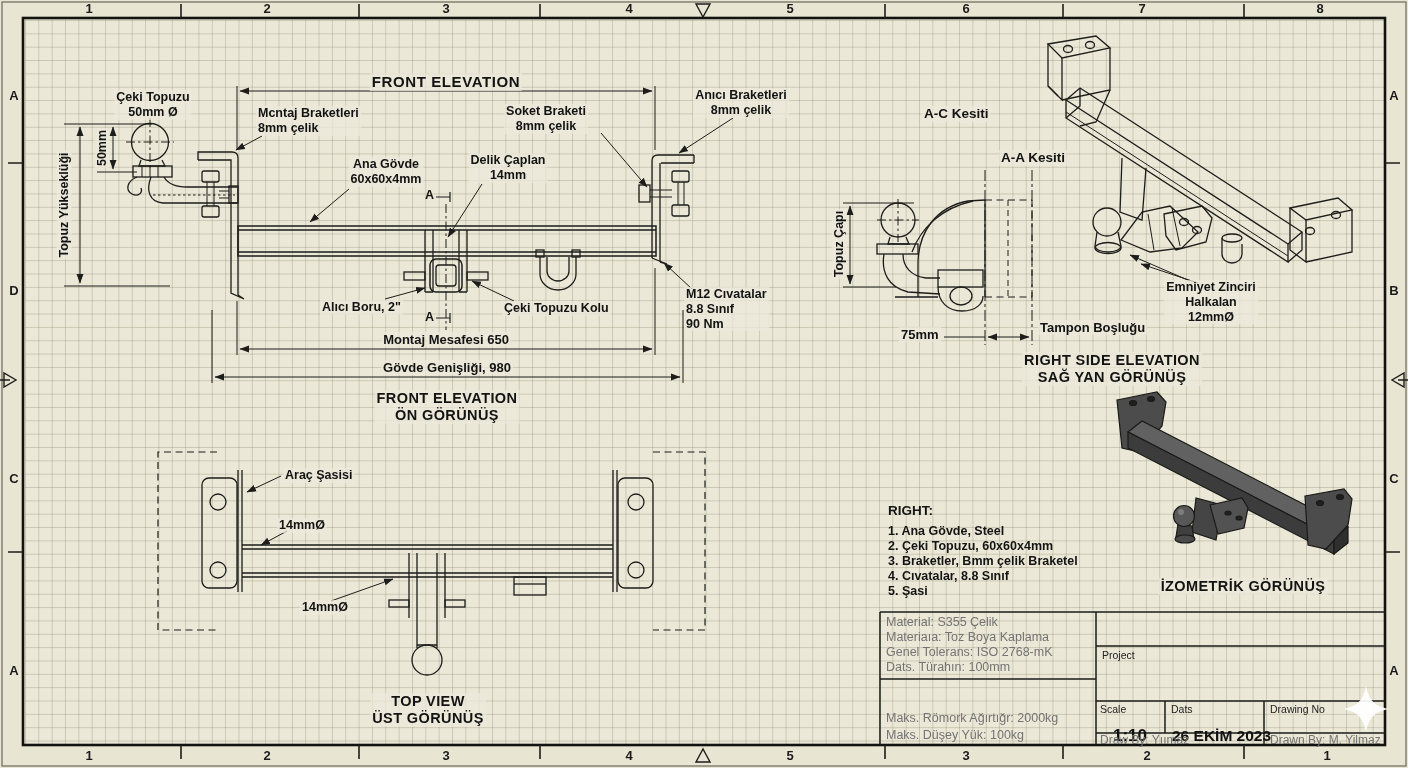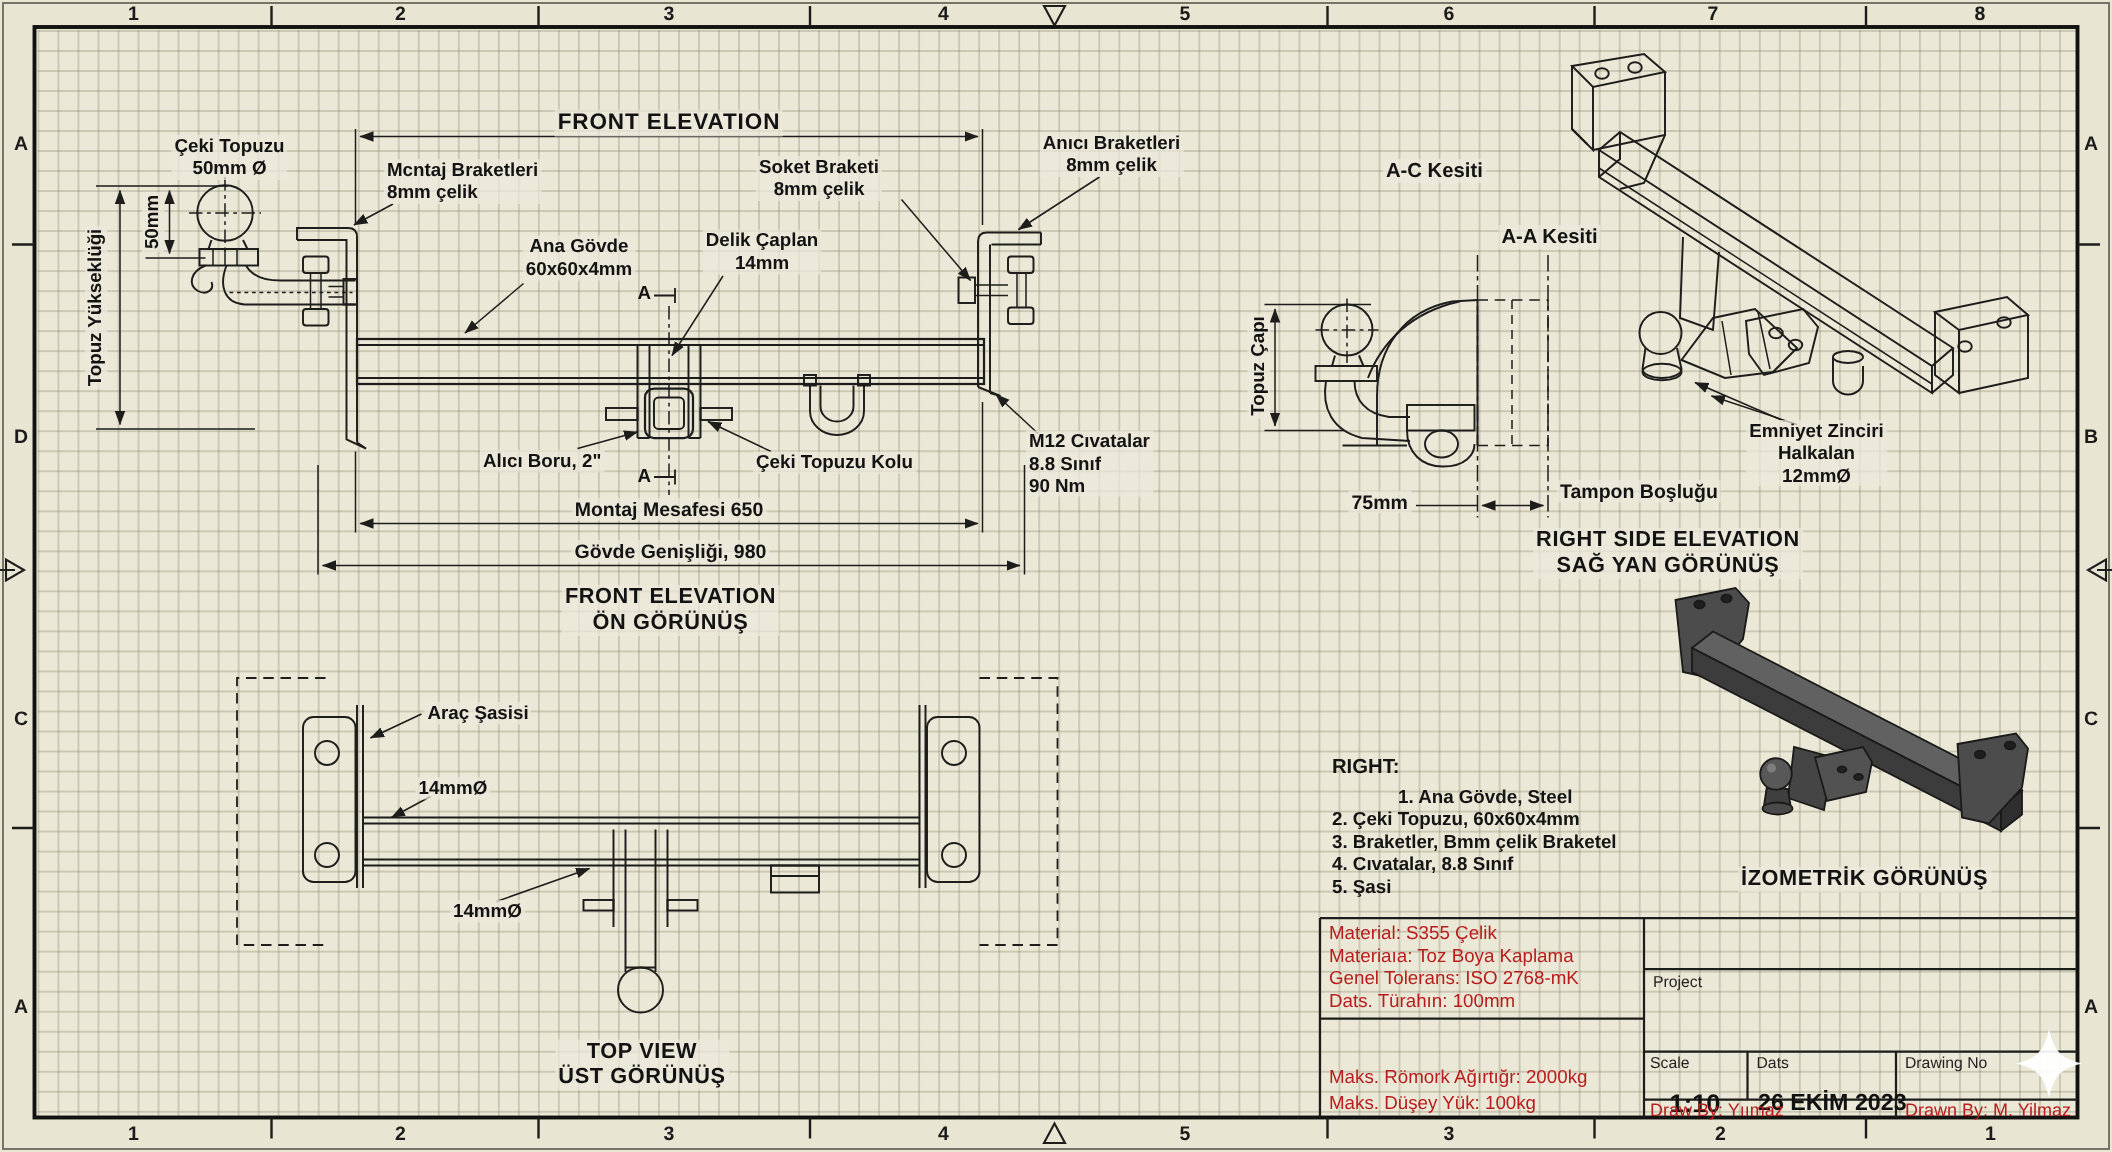--- a/index.html
+++ b/index.html
@@ -14,21 +14,21 @@
   .lbl{position:absolute;font-size:12.5px;font-weight:600;color:#131313;line-height:1.18;
        white-space:pre;background:rgba(236,233,219,.72);padding:0 2px;}
   .nobg{background:none;}
   .ctr{transform:translateX(-50%);text-align:center;}
   .vert{transform:translate(-50%,-50%) rotate(-90deg);text-align:center;}
   .big{font-size:14.5px;letter-spacing:.4px;}
   .title{font-size:15px;letter-spacing:.6px;}
   .bcoord{position:absolute;font-size:13px;font-weight:600;color:#1b1b1b;background:none;
           transform:translateX(-50%);}
   .tb-lab{position:absolute;font-size:10.5px;font-weight:400;color:#222;background:none;}
-  .tb-val{position:absolute;font-size:12.5px;font-weight:500;color:#b91c1c;background:none;white-space:pre;}
+  .tb-val{position:absolute;font-size:12.5px;font-weight:500;color:#737373;background:none;white-space:pre;}
   .tb-big{position:absolute;font-size:17px;font-weight:600;color:#111;background:none;margin-top:14px;}
   .leg{position:absolute;font-size:12.5px;font-weight:600;color:#141414;background:none;white-space:pre;}
 </style>
 </head>
 <body>
 
 <div class="sheet">
   <div class="grid"></div>
 
   <svg width="1408" height="768" viewBox="0 0 1408 768">
@@ -322,21 +322,21 @@
   <div class="lbl big ctr" style="left:1112px;top:352px">RIGHT SIDE ELEVATION
 SAĞ YAN GÖRÜNÜŞ</div>
 
   <div class="lbl ctr" style="left:1211px;top:280px">Emniyet Zinciri
 Halkalan
 12mmØ</div>
   <div class="lbl big ctr" style="left:1243px;top:578px">İZOMETRİK GÖRÜNÜŞ</div>
 
   <div>
     <div class="leg" style="left:888px;top:503px;font-size:13.5px">RIGHT:</div>
-    <div class="leg" style="left:932px;top:524px">1. Ana Gövde, Steel</div>
+    <div class="leg" style="left:888px;top:524px">1. Ana Gövde, Steel</div>
     <div class="leg" style="left:888px;top:539px">2. Çeki Topuzu, 60x60x4mm</div>
     <div class="leg" style="left:888px;top:554px">3. Braketler, Bmm çelik Braketel</div>
     <div class="leg" style="left:888px;top:569px">4. Cıvatalar, 8.8 Sınıf</div>
     <div class="leg" style="left:888px;top:584px">5. Şasi</div>
   </div>
 
   <div>
     <div class="tb-val" style="left:886px;top:615px">Material: S355 Çelik</div>
     <div class="tb-val" style="left:886px;top:630px">Materiaıa: Toz Boya Kaplama</div>
     <div class="tb-val" style="left:886px;top:645px">Genel Tolerans: ISO 2768-mK</div>

